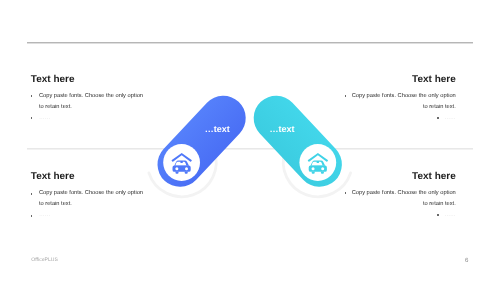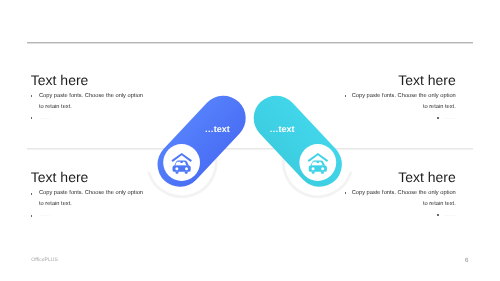--- a/index.html
+++ b/index.html
@@ -6,21 +6,21 @@
   html,body{margin:0;padding:0;}
   body{width:500px;height:281px;overflow:hidden;background:#ffffff;
        font-family:"Liberation Sans",sans-serif;-webkit-font-smoothing:antialiased;text-rendering:geometricPrecision;}
   .slide{position:relative;width:500px;height:281px;background:#fff;overflow:hidden;}
 
   .rule{position:absolute;left:27px;width:446px;height:1px;}
   .rule-top{top:42px;height:2px;background:linear-gradient(to bottom,#b6b6b6 0 50%,#dedede 50% 100%);}
   .rule-mid{top:148px;height:2px;background:linear-gradient(to bottom,#e8e8e8 0 50%,#f2f2f2 50% 100%);}
 
   .block{position:absolute;width:114px;}
-  .block .title{font-size:14px;font-weight:normal;color:#1d1d1d;line-height:10px;}
+  .block .title{font-size:10px;font-weight:bold;color:#1d1d1d;line-height:10px;}
   .block ul{list-style:none;margin:0;padding:0;}
   .block li{position:relative;font-size:5.7px;color:#2b2b2b;line-height:11px;}
   .block li .bul{position:absolute;width:1.7px;height:1.9px;background:#6a6a6a;top:4.4px;}
   .block.left li{padding-left:8.2px;}
   .block.left li .bul{left:0;}
   .block.left .title{text-align:left;}
   .block.right{text-align:right;}
   .block.right li{padding-left:0;}
   .block.right li .bul{position:static;display:inline-block;vertical-align:0.35px;margin-right:5.3px;}
   .faint{color:#d8d8d8;}

